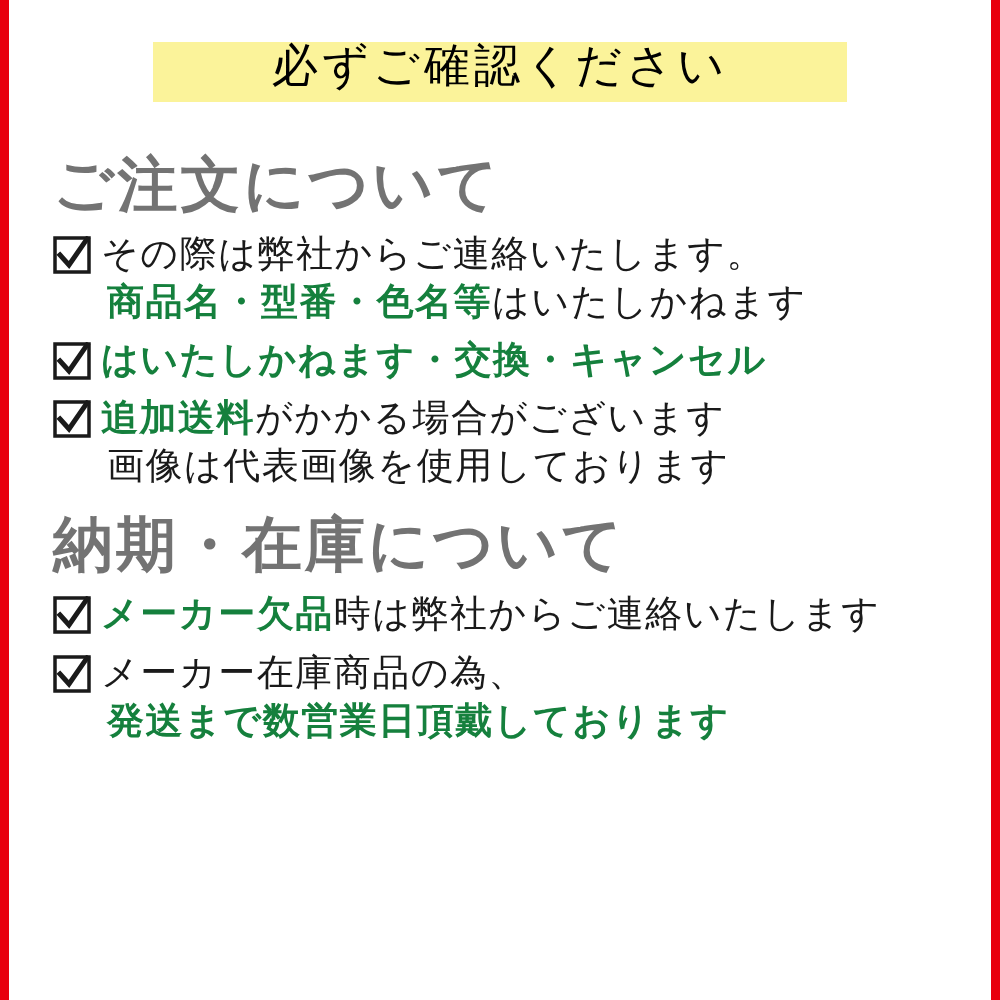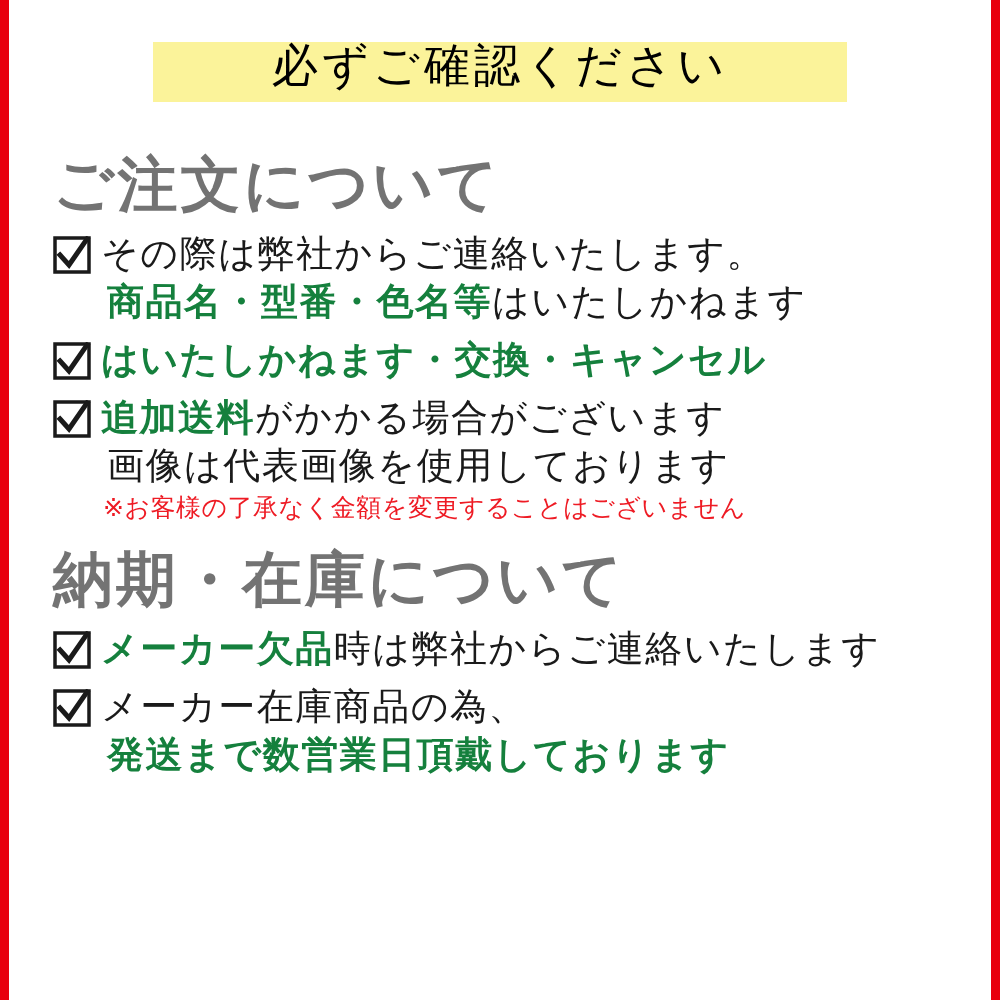--- a/index.html
+++ b/index.html
@@ -163,21 +163,20 @@
   <div class="check-item">
     <div class="checkbox">
       <svg width="38" height="38" viewBox="0 0 38 38" aria-hidden="true">
         <rect x="2" y="2" width="34" height="34" fill="#ffffff" stroke="#1a1a1a" stroke-width="3.5"></rect>
         <path d="M7 19 L16 29 L34 3" fill="none" stroke="#1a1a1a" stroke-width="5" stroke-linecap="square"></path>
       </svg>
     </div>
     <div class="lines">
                 <div class="line"><span class="red">追加送料</span><span class="blk">がかかる場合がございます</span></div>
                 <div class="line indent"><span class="blk">画像は代表画像を使用しております</span></div>
-                <div class="note">※お客様の了承なく金額を変更することはございません</div>
               </div>
   </div>
 </div>
   </div>
 
   <div class="section">
     <div class="section-heading second">納期・在庫について</div>
     <div class="section-items">
   <div class="check-item">
     <div class="checkbox">

